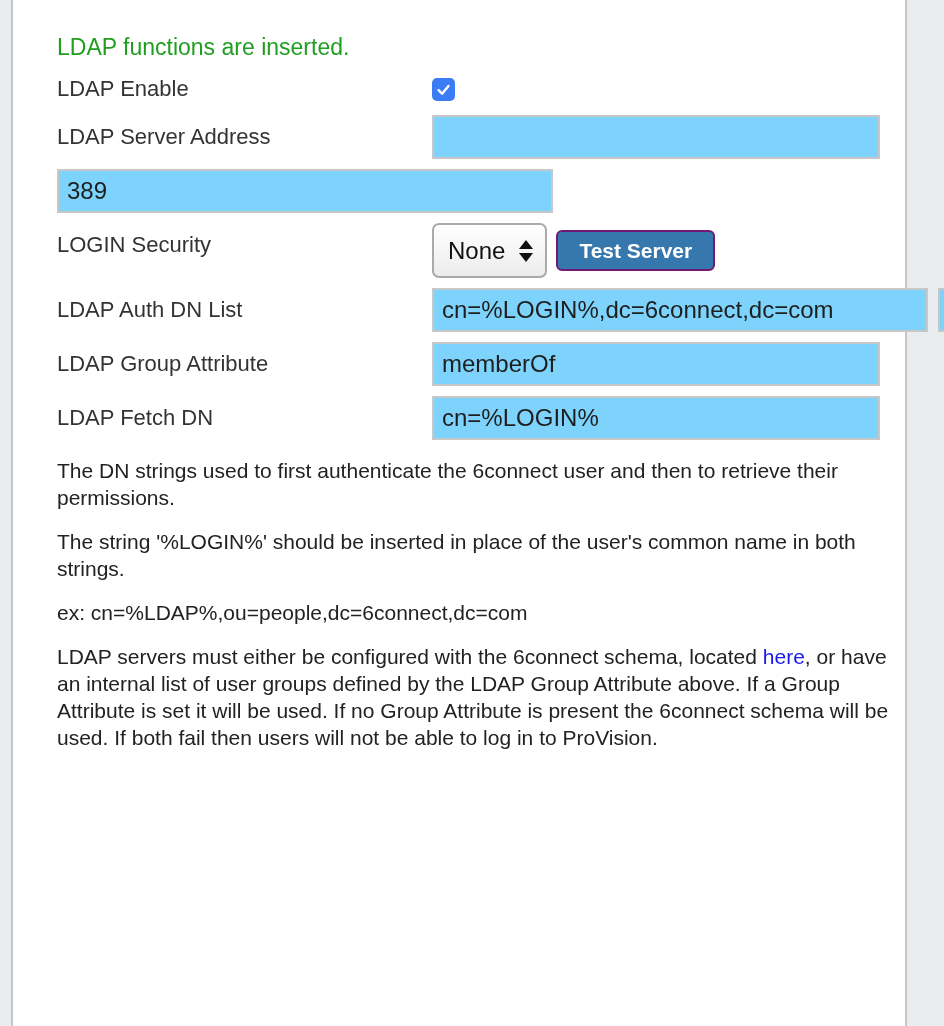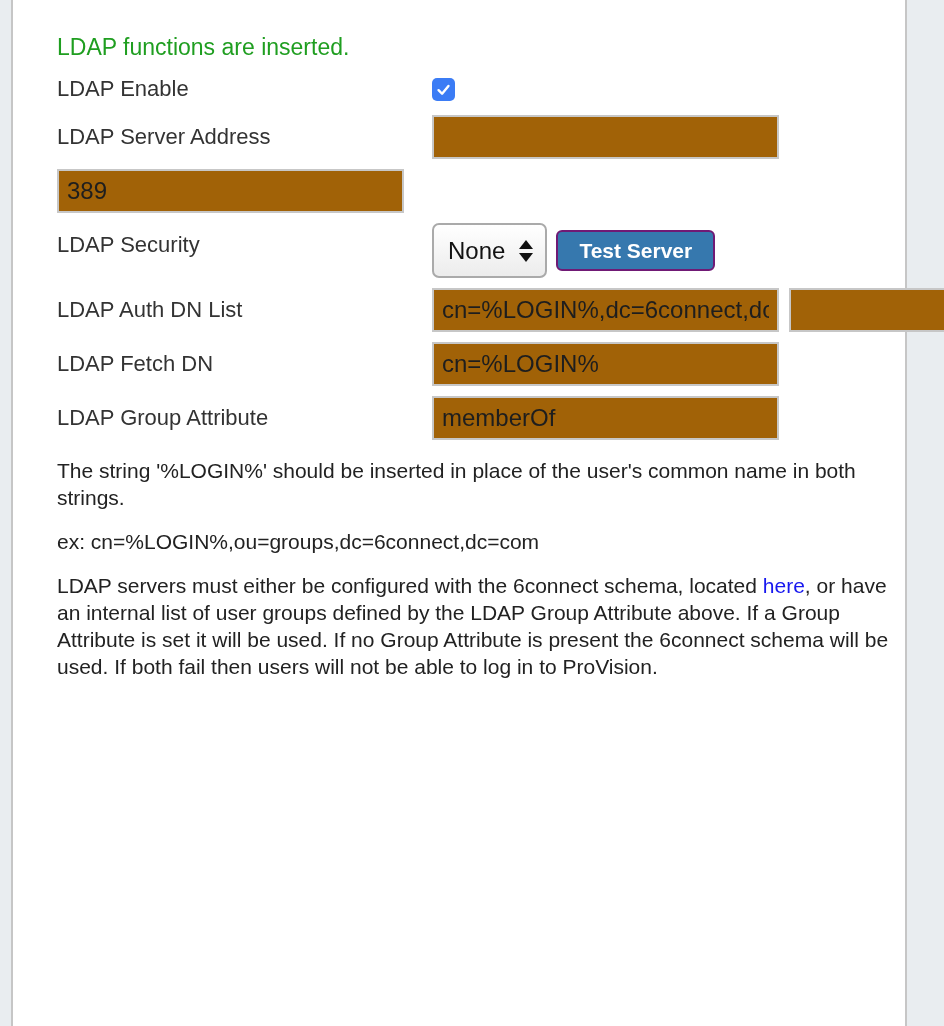--- a/index.html
+++ b/index.html
@@ -32,24 +32,24 @@
   .form-label {
     width: 375px;
     flex-shrink: 0;
     font-size: 22px;
     color: #333333;
     line-height: 44px;
   }
   .row-enable { margin-bottom: 13px; }
   .row-enable .form-label { line-height: 26px; }
   .text-input {
-    width: 347px;
+    width: 496px;
     height: 44px;
     border: 2px solid #c7c7c7;
-    background: #a16207;
+    background: #7dd3fc;
     font-family: "Liberation Sans", sans-serif;
     font-size: 24px;
     color: #1e1e1e;
     padding: 0 8px;
     border-radius: 0;
     outline: none;
     display: block;
   }
   .stack { display: flex; gap: 10px; }
   .checkbox {
@@ -133,21 +133,21 @@
   <div class="form-row">
     <div class="form-label">LDAP Server Address</div>
     <input class="text-input" type="text" value="" style="">
   </div>
 
   <div class="form-row">
     <input class="text-input" type="text" value="389" style="">
   </div>
 
   <div class="form-row">
-    <div class="form-label">LDAP Security</div>
+    <div class="form-label">LOGIN Security</div>
     <div class="field-inline">
       <div class="select-control">
         <span>None</span>
         <span class="select-arrows">
           <i class="tri-up"></i>
             <i class="tri-down"></i>
         </span>
       </div>
       <button class="btn-primary">Test Server</button>
     </div>
@@ -158,28 +158,29 @@
     <div class="stack">
       <input class="text-input" type="text" value="cn=%LOGIN%,dc=6connect,dc=com" style="">
       <input class="text-input" type="text" value="" style="">
       <input class="text-input" type="text" value="" style="">
       <input class="text-input" type="text" value="" style="">
       <input class="text-input" type="text" value="" style="">
     </div>
   </div>
 
   <div class="form-row">
+    <div class="form-label">LDAP Group Attribute</div>
+    <input class="text-input" type="text" value="memberOf" style="">
+  </div>
+
+  <div class="form-row">
     <div class="form-label">LDAP Fetch DN</div>
     <input class="text-input" type="text" value="cn=%LOGIN%" style="">
   </div>
 
-  <div class="form-row">
-    <div class="form-label">LDAP Group Attribute</div>
-    <input class="text-input" type="text" value="memberOf" style="">
-  </div>
-
   <div class="notes">
+    <p>The DN strings used to first authenticate the 6connect user and then to retrieve their permissions.</p>
     <p>The string '%LOGIN%' should be inserted in place of the user's common name in both strings.</p>
-    <p>ex: cn=%LOGIN%,ou=groups,dc=6connect,dc=com</p>
+    <p>ex: cn=%LDAP%,ou=people,dc=6connect,dc=com</p>
     <p><span>LDAP servers must either be configured with the 6connect schema, located </span><a>here</a><span>, or have an internal list of user groups defined by the LDAP Group Attribute above. If a Group Attribute is set it will be used. If no Group Attribute is present the 6connect schema will be used. If both fail then users will not be able to log in to ProVision.</span></p>
   </div>
 
 </div>
 
 </body></html>

